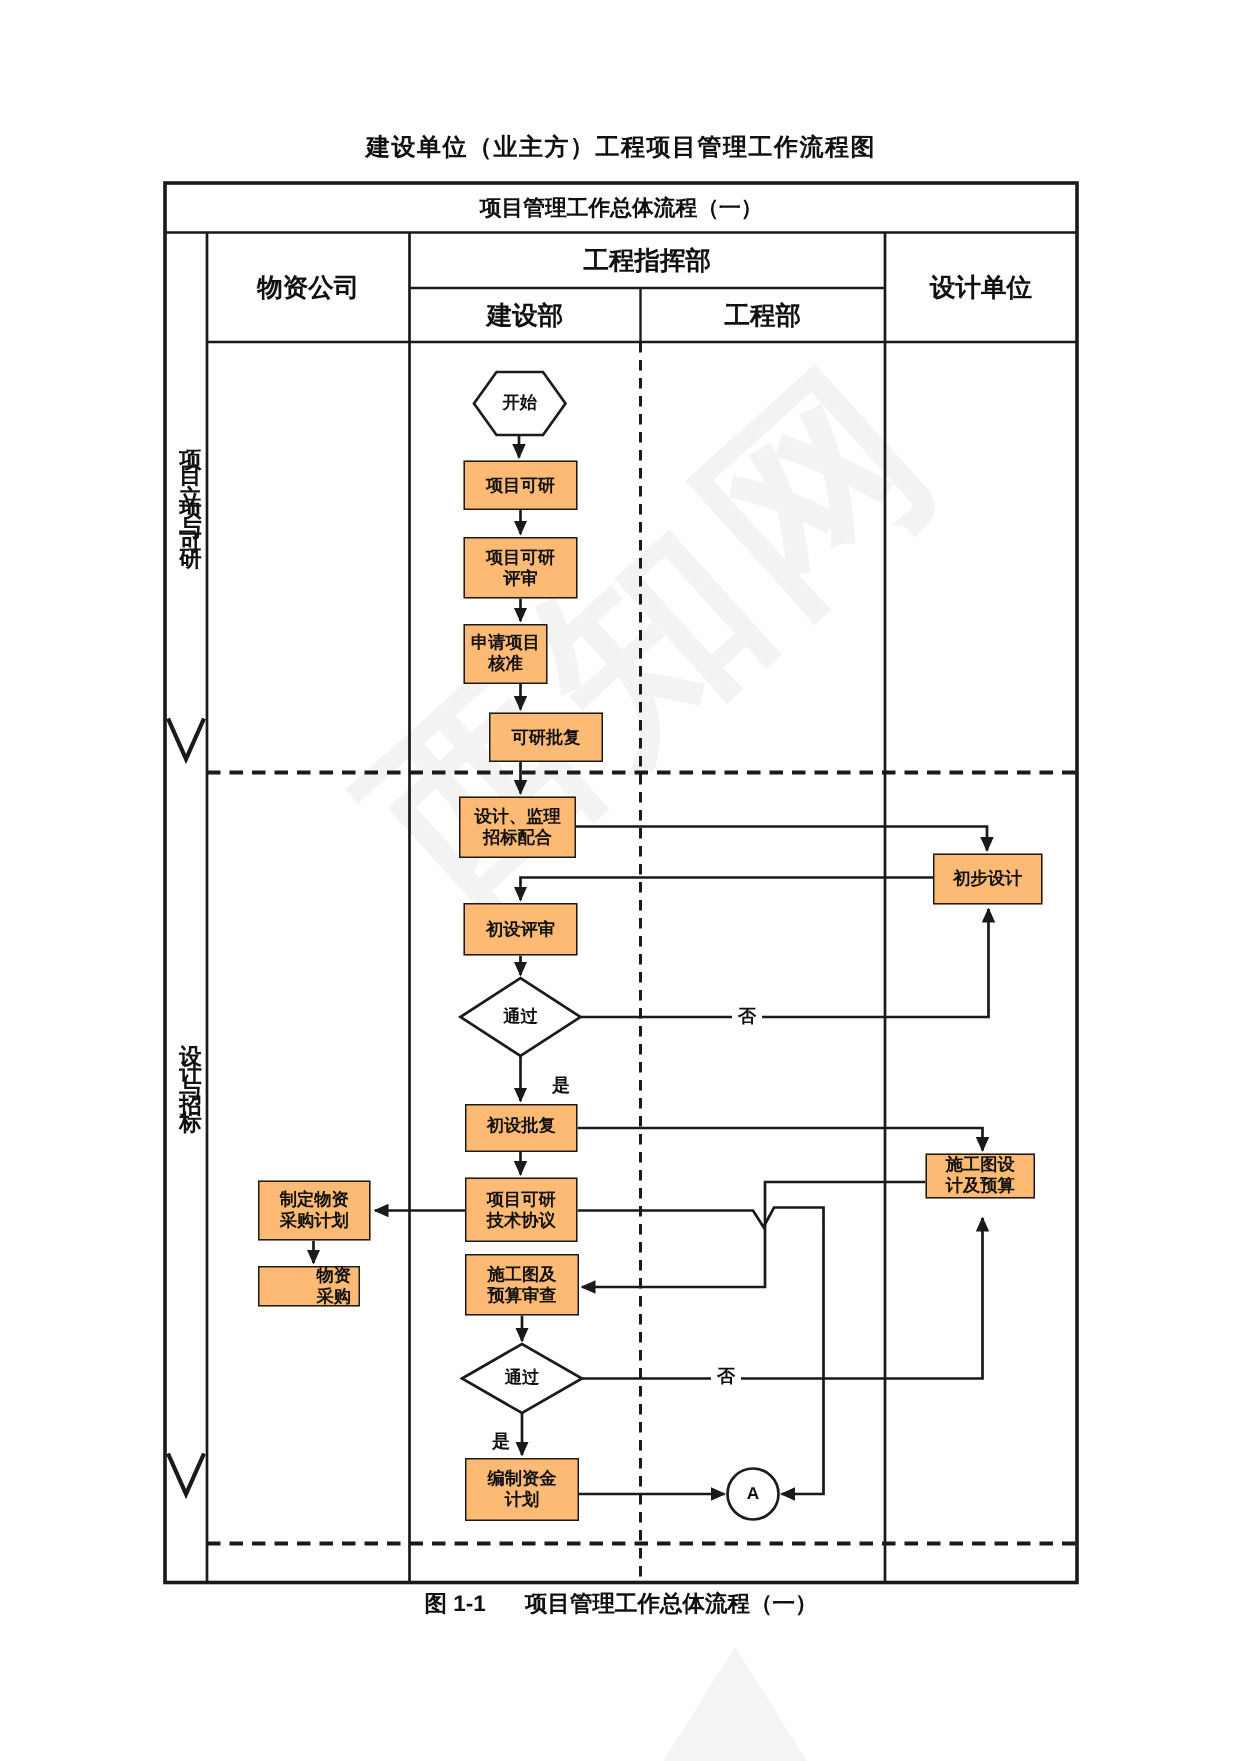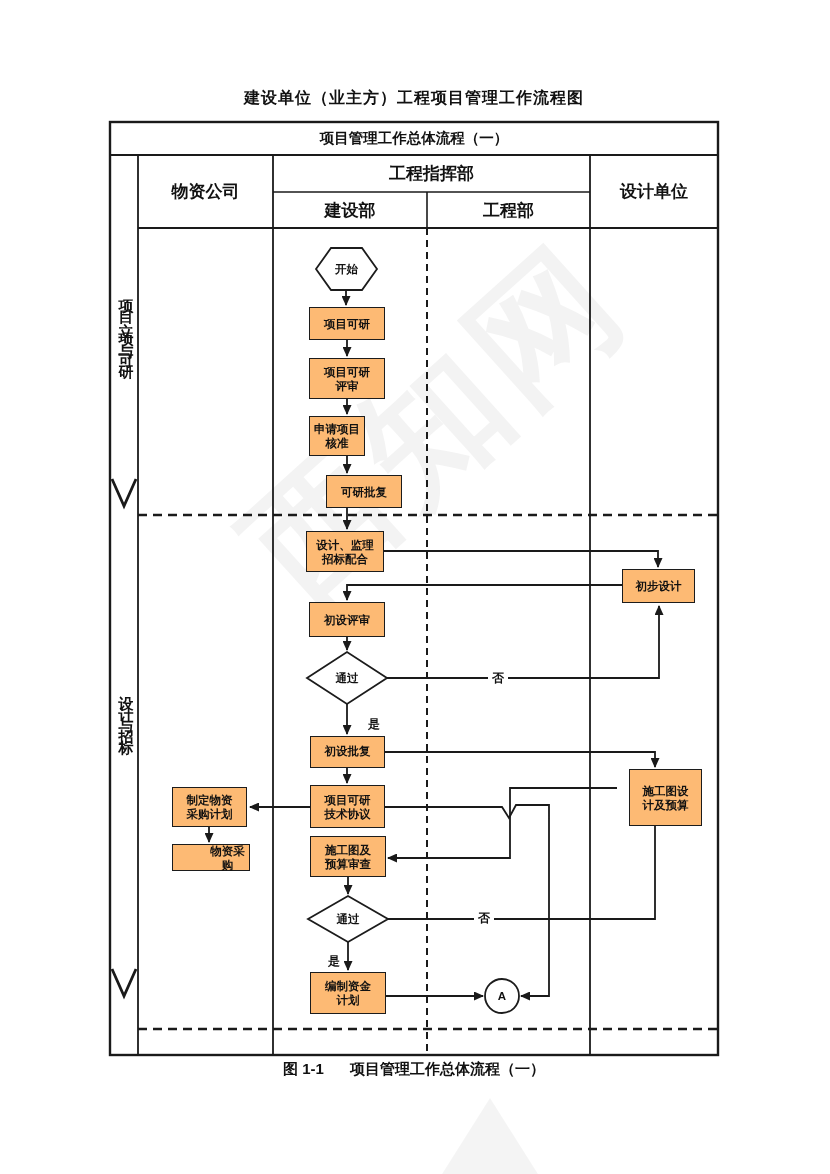--- a/index.html
+++ b/index.html
@@ -122,22 +122,22 @@
   <div class="node" style="left:326px; top:475px; width:76px; height:33px;">可研批复</div>
   <div class="node" style="left:306px; top:531px; width:78px; height:41px;">设计、监理
 招标配合</div>
   <div class="node" style="left:622px; top:569px; width:73px; height:34px;">初步设计</div>
   <div class="node" style="left:309px; top:602px; width:76px; height:35px;">初设评审</div>
   <div class="node" style="left:310px; top:736px; width:75px; height:32px;font-family:Liberation Mono, monospace;">初设批复</div>
   <div class="node" style="left:310px; top:785px; width:75px; height:43px;">项目可研
 技术协议</div>
   <div class="node" style="left:172px; top:787px; width:75px; height:40px;">制定物资
 采购计划</div>
-  <div class="node" style="left:172px; top:844px; width:78px; height:27px;padding-left:33px;">物资采购</div>
-  <div class="node" style="left:617px; top:769px; width:73px; height:57px;margin-left:12px;">施工图设
+  <div class="node" style="left:172px; top:844px; width:68px; height:27px;padding-left:33px;">物资采购</div>
+  <div class="node" style="left:617px; top:769px; width:73px; height:30px;">施工图设
 计及预算</div>
   <div class="node" style="left:310px; top:836px; width:76px; height:41px;">施工图及
 预算审查</div>
   <div class="node" style="left:310px; top:972px; width:76px; height:42px;">编制资金
 计划</div>
 
   <div class="shape-label" style="left:316px; top:248px; width:61px; height:42px;">开始</div>
   <div class="shape-label" style="left:307px; top:652px; width:80px; height:52px;">通过</div>
   <div class="shape-label" style="left:308px; top:896px; width:80px; height:46px;">通过</div>
   <div class="shape-label" style="left:485px; top:979px; width:34px; height:34px;">A</div>

